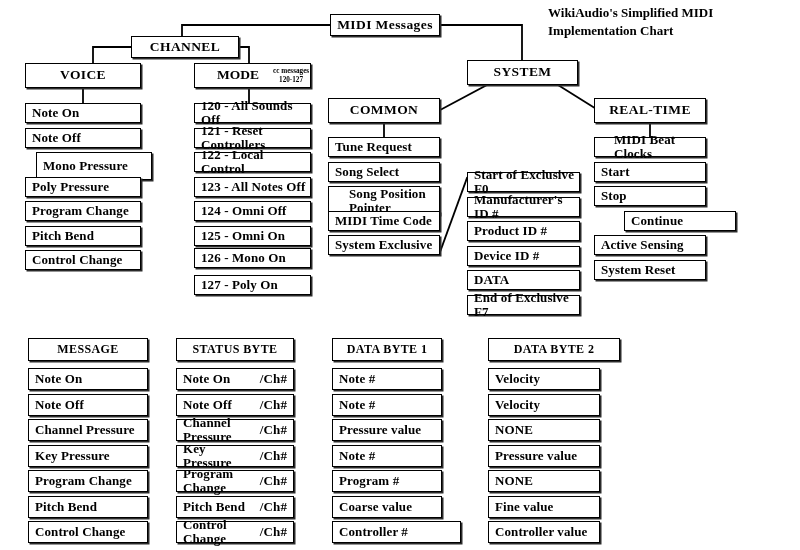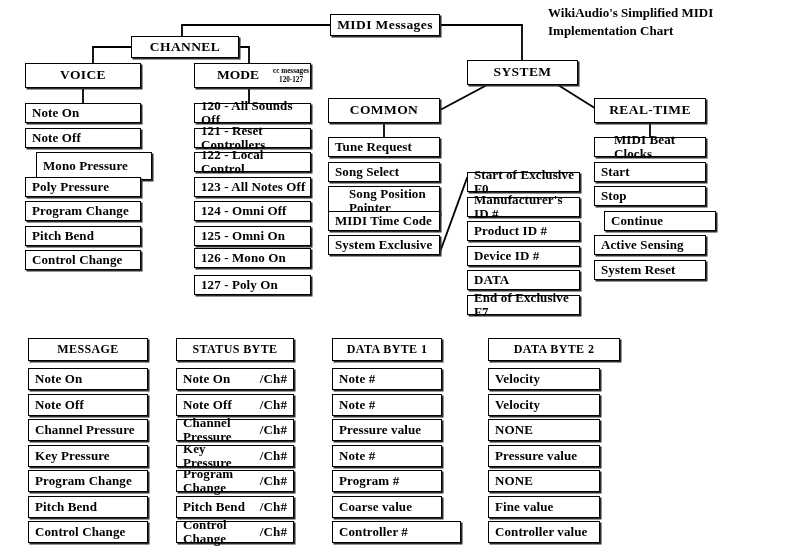--- a/index.html
+++ b/index.html
@@ -262,21 +262,21 @@
     </div>
     <div class="box item" style="left: 594px; top: 137px; width: 112px; height: 20px; padding-left: 19px;">
       <span>MIDI Beat Clocks</span>
     </div>
     <div class="box item" style="left: 594px; top: 161.5px; width: 112px; height: 20px;">
       <span>Start</span>
     </div>
     <div class="box item" style="left: 594px; top: 186px; width: 112px; height: 20px;">
       <span>Stop</span>
     </div>
-    <div class="box item" style="left: 604px; top: 210.5px; width: 112px; height: 20px;">
+    <div class="box item" style="left: 624px; top: 210.5px; width: 112px; height: 20px;">
       <span>Continue</span>
     </div>
     <div class="box item" style="left: 594px; top: 235px; width: 112px; height: 20px;">
       <span>Active Sensing</span>
     </div>
     <div class="box item" style="left: 594px; top: 259.5px; width: 112px; height: 20px;">
       <span>System Reset</span>
     </div>
     <div class="box item" style="left: 28px; top: 368px; width: 120px; height: 22px;">
       <span>Note On</span>

